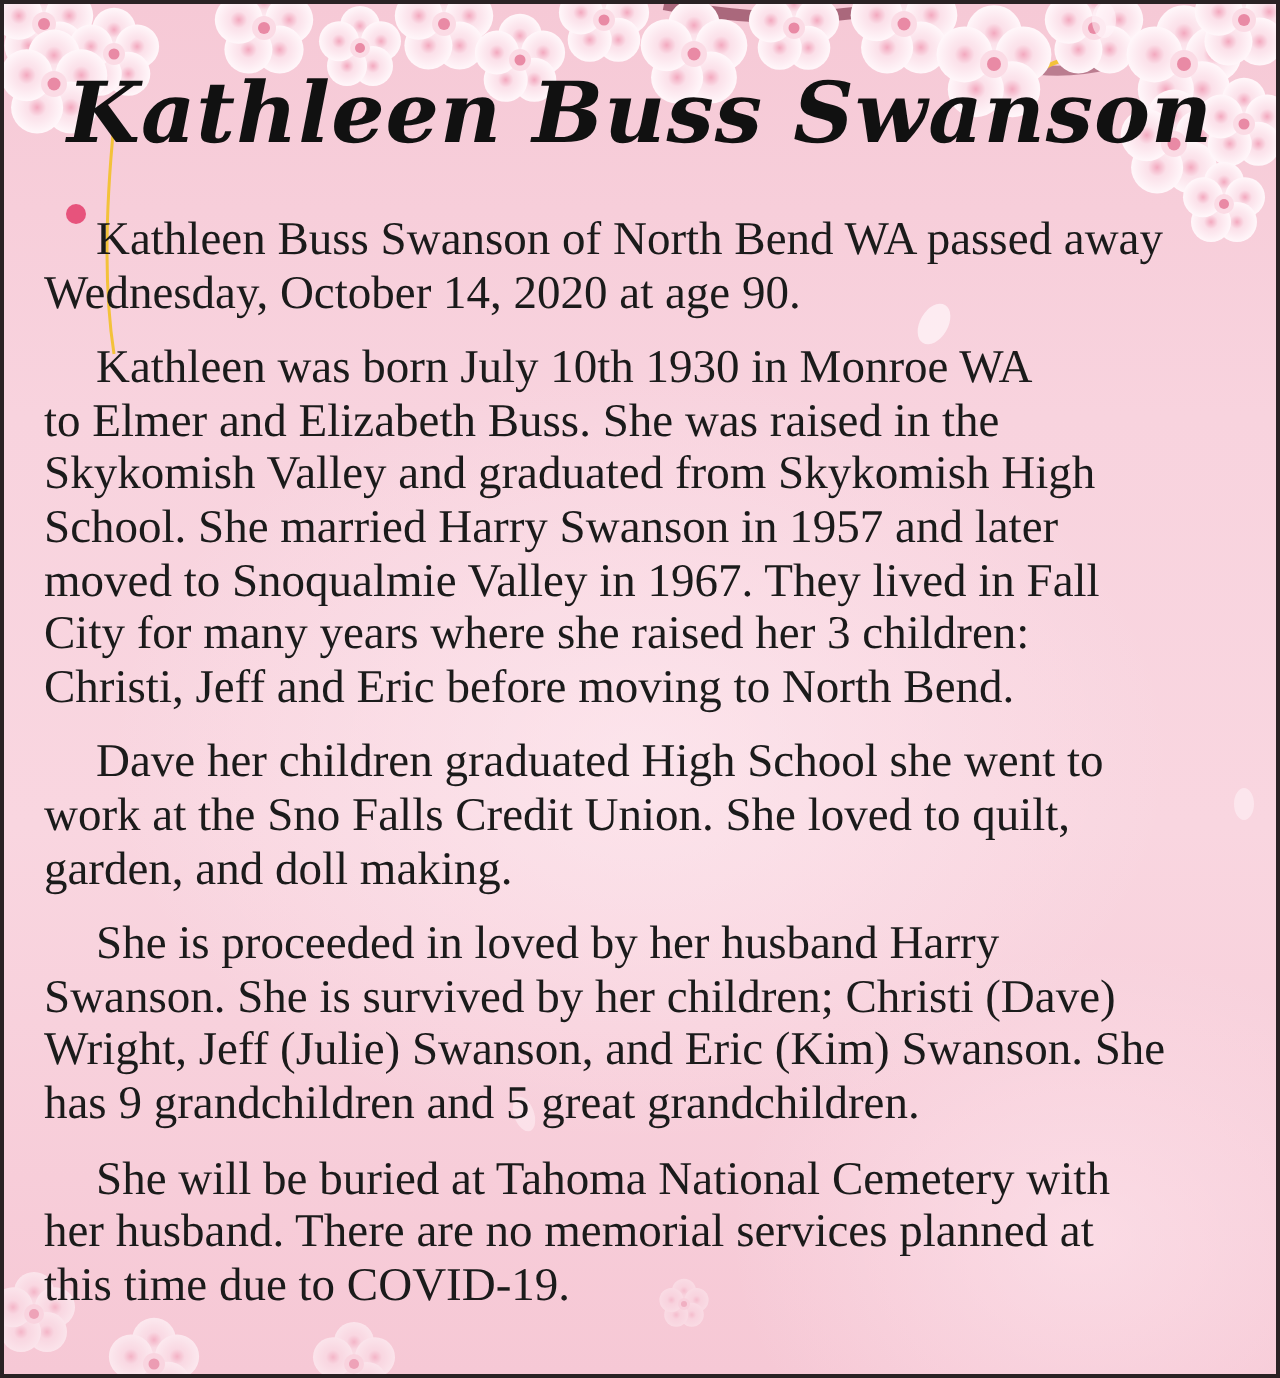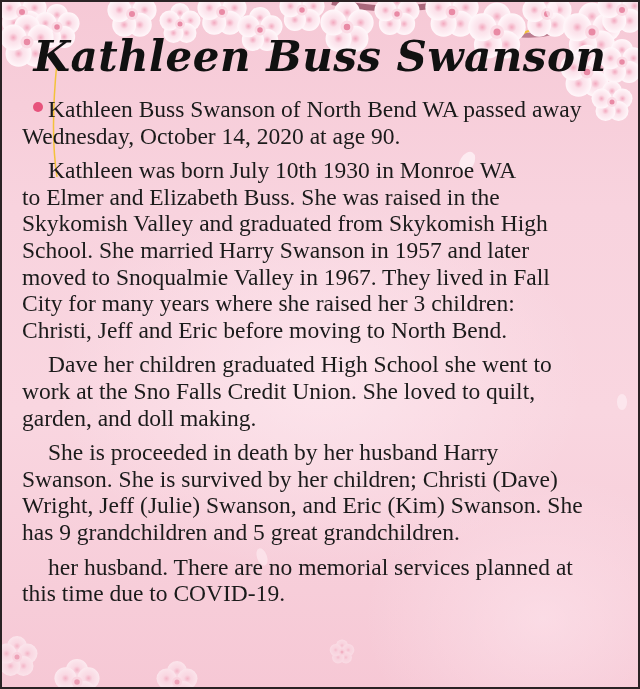--- a/index.html
+++ b/index.html
@@ -25,21 +25,21 @@
     font-style: italic; font-weight: bold;
     font-size: 42px; letter-spacing: 0.5px;
     color: #111;
   }
   .body {
     position: absolute; left: 20px; top: 94px; width: 604px;
     font-family: "Liberation Serif", serif;
     font-size: 23.5px; line-height: 26.6px;
     color: #1b1b1b;
   }
-  .para { margin: 0 0 8px 0; text-indent: 26px; }
+  .para { margin: 11px 0 8px 0; text-indent: 26px; }
   .line { display: block; white-space: nowrap; }
   .para .line:not(:first-child) { margin-left: -26px; }
 </style>
 </head>
 <body>
 
 <div class="card">
 
   <svg class="blossoms" viewBox="0 0 636 685" xmlns="http://www.w3.org/2000/svg">
     <defs>
@@ -112,23 +112,24 @@
       <span class="line">moved to Snoqualmie Valley in 1967. They lived in Fall</span>
       <span class="line">City for many years where she raised her 3 children:</span>
       <span class="line">Christi, Jeff and Eric before moving to North Bend.</span>
     </p>
     <p class="para">
       <span class="line">Dave her children graduated High School she went to</span>
       <span class="line">work at the Sno Falls Credit Union. She loved to quilt,</span>
       <span class="line">garden, and doll making.</span>
     </p>
     <p class="para">
-      <span class="line">She is proceeded in death by her husband Harry</span>
+      <span class="line">She is proceeded in loved by her husband Harry</span>
       <span class="line">Swanson. She is survived by her children; Christi (Dave)</span>
       <span class="line">Wright, Jeff (Julie) Swanson, and Eric (Kim) Swanson. She</span>
       <span class="line">has 9 grandchildren and 5 great grandchildren.</span>
     </p>
     <p class="para">
+      <span class="line">She will be buried at Tahoma National Cemetery with</span>
       <span class="line">her husband. There are no memorial services planned at</span>
       <span class="line">this time due to COVID-19.</span>
     </p>
   </div>
 </div>
 
 </body></html>

